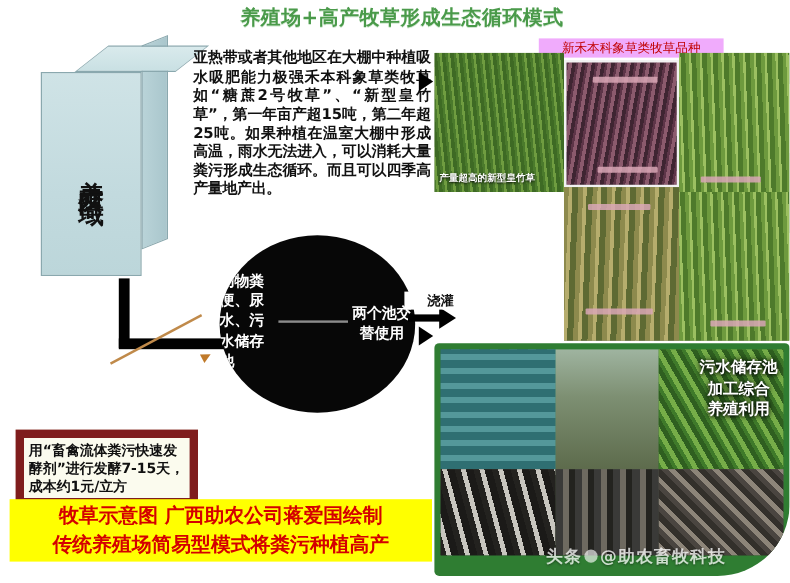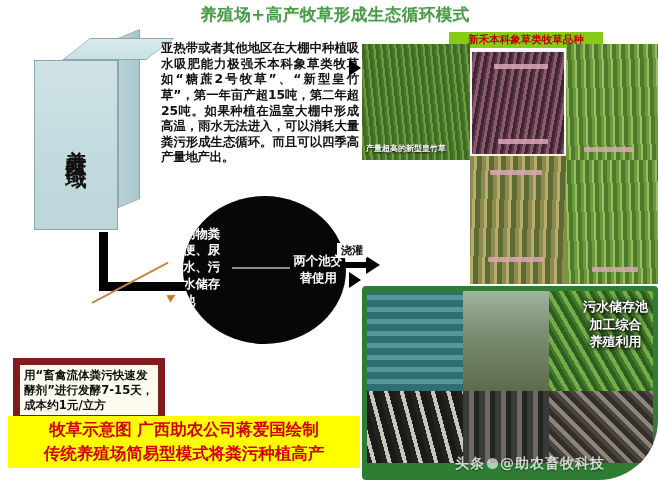--- a/index.html
+++ b/index.html
@@ -56,21 +56,21 @@
              background:#c08a4a;transform:rotate(-28deg);transform-origin:left center;}
   .thin-head{position:absolute;left:168px;top:293px;width:0;height:0;
              border-top:4px solid transparent;border-bottom:4px solid transparent;
              border-left:8px solid #c07a2a;transform:rotate(-28deg);}
 
   .out-h{position:absolute;left:340px;top:262px;width:30px;height:6px;background:#000;}
   .out-head{position:absolute;left:366px;top:256px;width:0;height:0;
             border-top:9px solid transparent;border-bottom:9px solid transparent;
             border-left:14px solid #000;}
   .out-label{position:absolute;left:337px;top:243px;background:#fff;
-             padding:0 4px;font-size:11px;font-weight:700;color:#111;}
+             padding:0 19px;font-size:11px;font-weight:700;color:#111;}
 
   .left-arrow-mid{position:absolute;left:349px;top:60px;width:0;height:0;
             border-top:8px solid transparent;border-bottom:8px solid transparent;
             border-left:12px solid #000;}
   .left-arrow-low{position:absolute;left:349px;top:272px;width:0;height:0;
             border-top:8px solid transparent;border-bottom:8px solid transparent;
             border-left:12px solid #000;}
 
   
   .note{position:absolute;left:13px;top:358px;width:152px;
@@ -103,22 +103,22 @@
   .cane{background:
       repeating-linear-gradient(92deg,#8d8a4d 0 4px,#b6ad6d 4px 7px,#5e6a33 7px 12px),
       linear-gradient(180deg,#7c8244,#52602c);}
   .pcap{position:absolute;color:#fff;font-size:8px;font-weight:700;
         line-height:1.25;text-shadow:0 1px 2px #000;white-space:nowrap;}
   .pcap.big{font-size:10.5px;line-height:1.35;text-align:center;}
   .tagline{position:absolute;height:5px;background:#d9a7b6;opacity:.85;border-radius:1px;}
 
   
   .phead{position:absolute;left:449px;top:32px;width:154px;height:16px;
-         background:#84cc16;display:flex;align-items:center;justify-content:center;
-         color:#c00000;font-size:10.5px;font-weight:700;white-space:nowrap;}
+         background:#f0abfc;display:flex;align-items:center;justify-content:center;
+         color:#c00000;font-size:10.5px;font-weight:400;white-space:nowrap;}
 
   
   .panel{position:absolute;left:362px;top:286px;width:296px;height:194px;
          background:#2f7d32;border-radius:4px 4px 60px 4px;overflow:hidden;}
   .panel-inner{position:absolute;left:5px;top:5px;width:286px;height:172px;overflow:hidden;}
   .bale{background:
       repeating-linear-gradient(0deg,#2f6f72 0 7px,#54989a 7px 12px),
       repeating-linear-gradient(90deg,#2a6568 0 9px,#4f9295 9px 16px);}
   .barn{background:
       repeating-linear-gradient(90deg,#3a3a38 0 6px,#6e6a60 6px 11px,#23231f 11px 16px),

